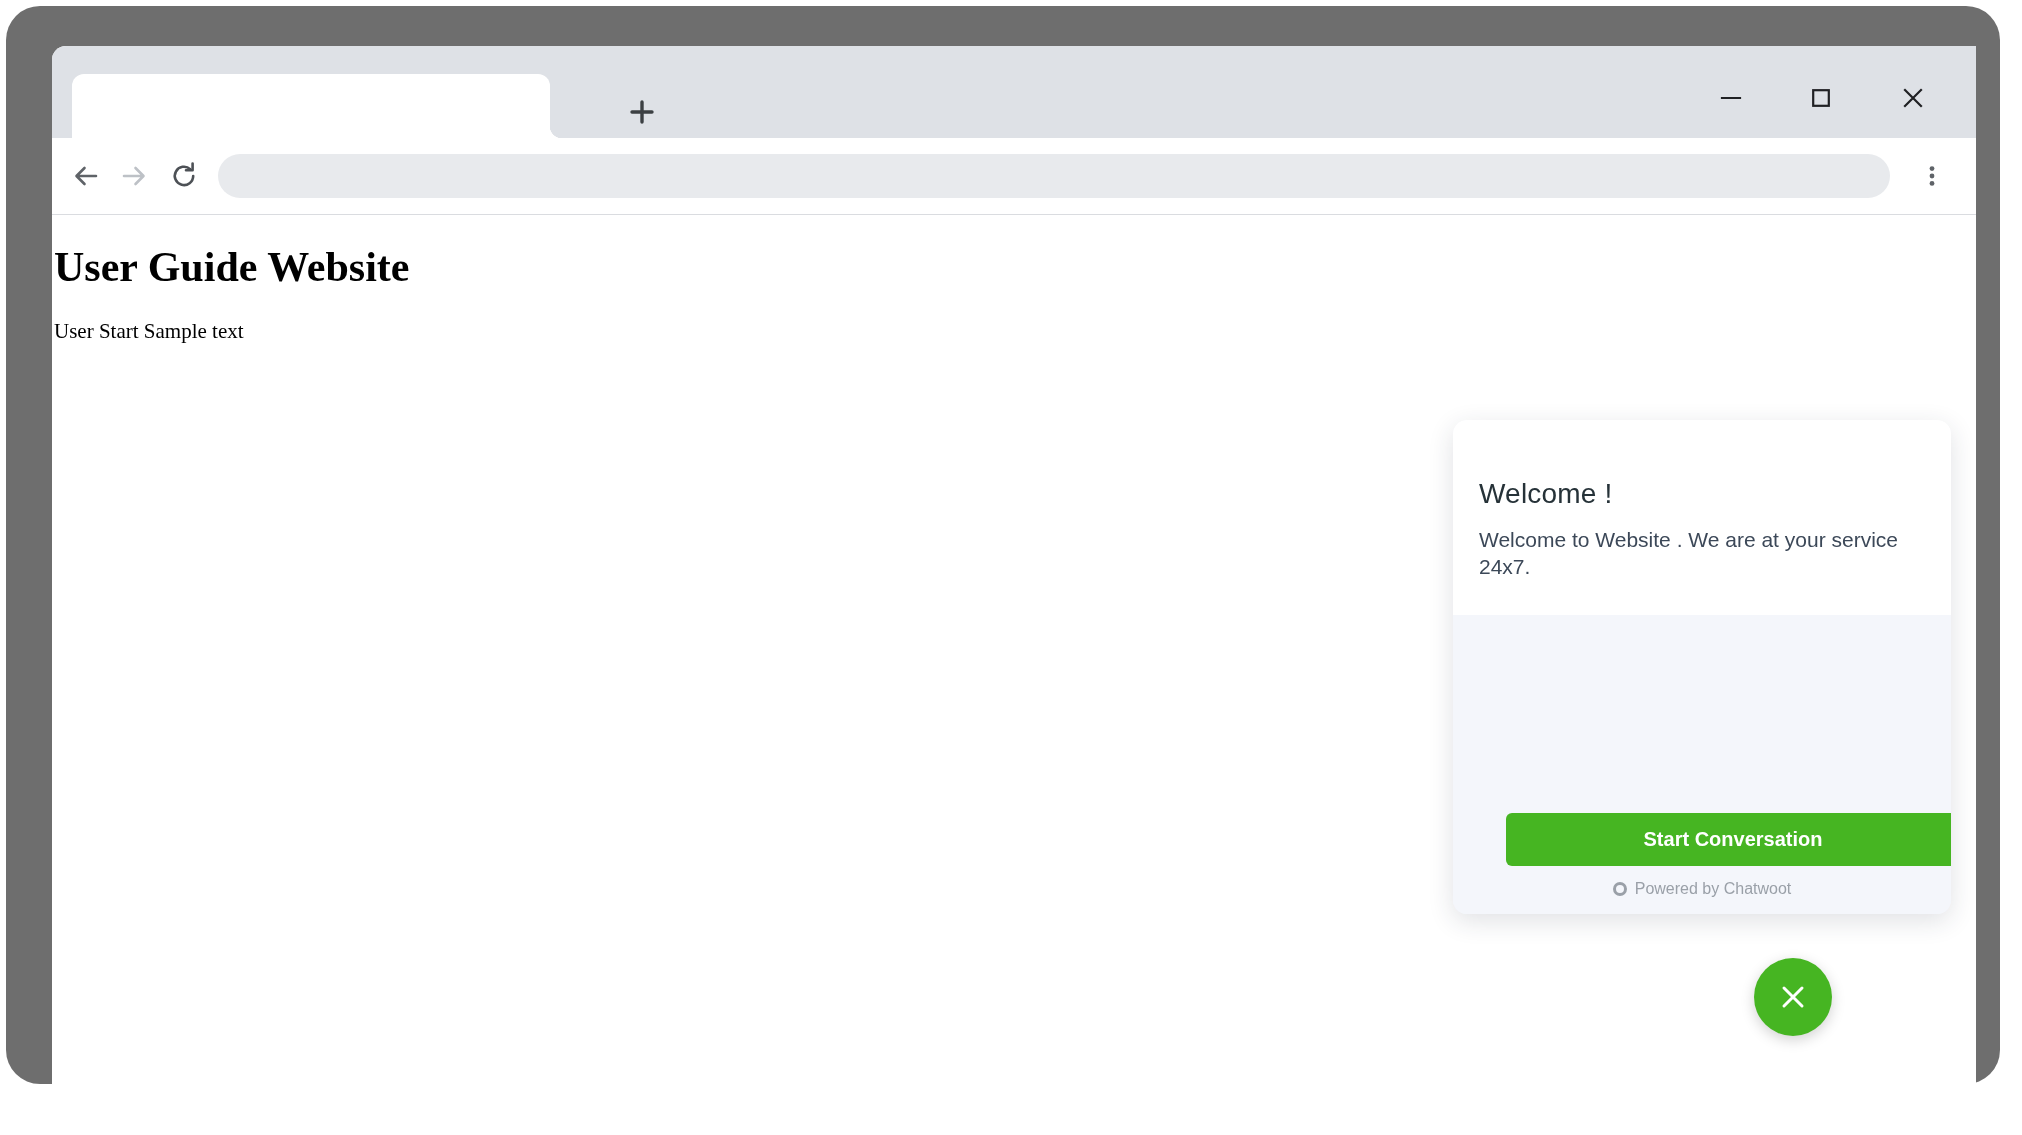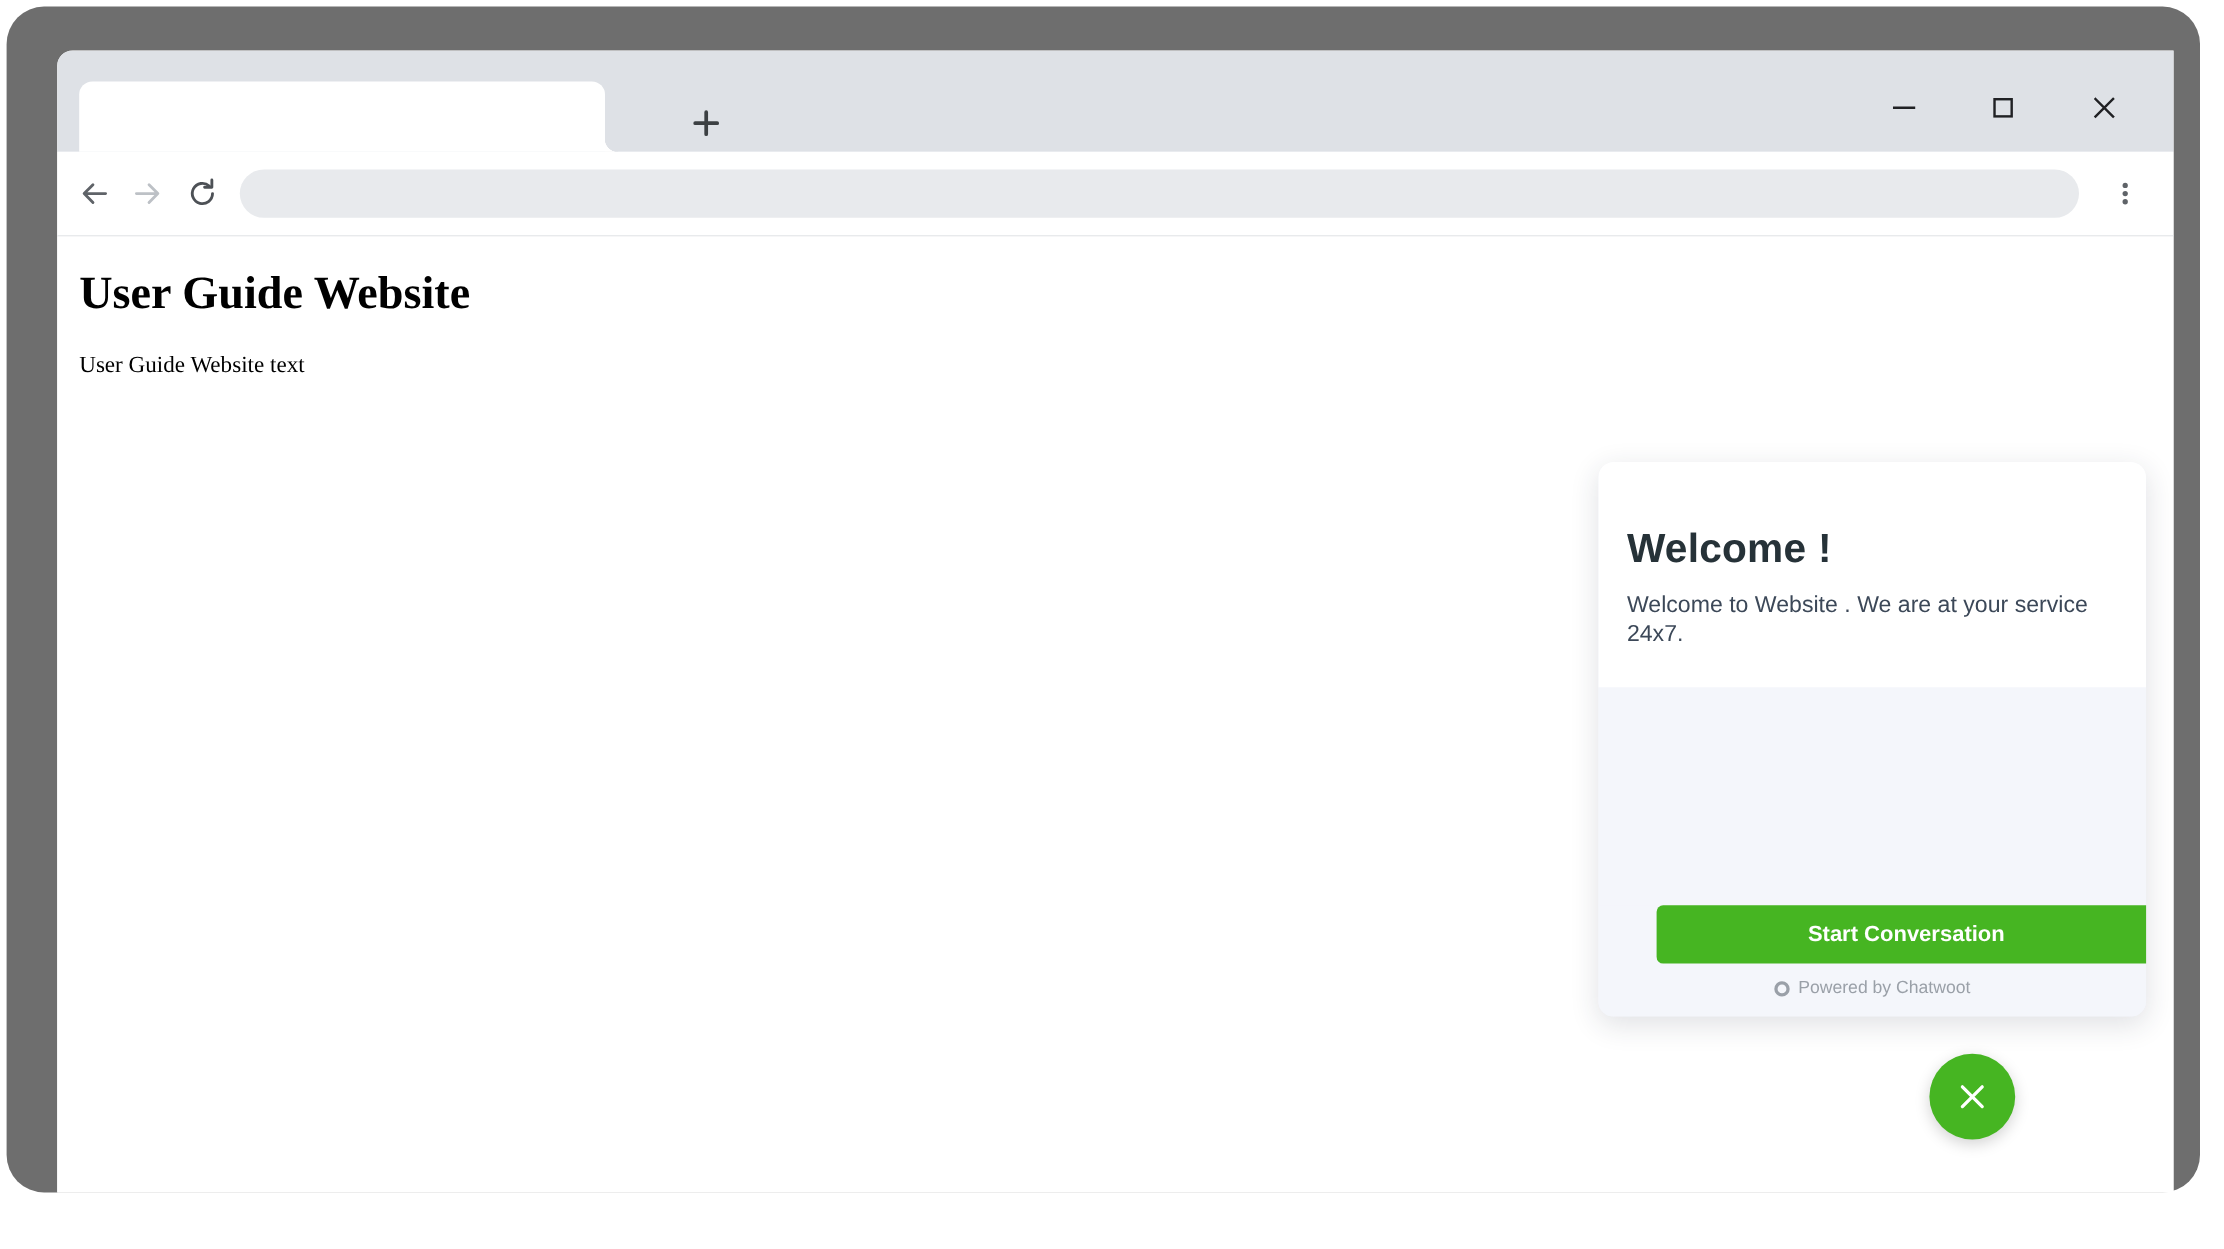--- a/index.html
+++ b/index.html
@@ -164,41 +164,41 @@
     color: #000000;
     line-height: 1.15;
   }
   #page-paragraph {
     margin: 0;
     padding: 28px 0 0 2px;
     font-family: "Liberation Serif", serif;
     font-size: 21px;
     color: #000000;
   }
-  #page-text-wrap { padding-left: 18px; }
+  #page-text-wrap { padding-left: 0; }
 
   
   #chat-widget {
     position: absolute;
     left: 1401px;
     top: 205px;
     width: 498px;
     border-radius: 14px;
     overflow: hidden;
     background: #f4f6fb;
     box-shadow: 0 7px 26px rgba(35, 42, 66, 0.14);
   }
   #widget-header {
     background: #ffffff;
     padding: 58px 26px 34px 26px;
   }
   #widget-heading {
     margin: 0;
-    font-size: 37px;
-    font-weight: 700;
+    font-size: 28px;
+    font-weight: 400;
     color: #263238;
     letter-spacing: 0.2px;
   }
   #widget-subheading {
     margin: 16px 0 0 0;
     font-size: 21px;
     line-height: 1.3;
     color: #3c4858;
     font-weight: 400;
   }
@@ -347,21 +347,21 @@
           <circle cx="13" cy="5.6" r="2.4" fill="#5f6368"></circle>
           <circle cx="13" cy="13" r="2.4" fill="#5f6368"></circle>
           <circle cx="13" cy="20.4" r="2.4" fill="#5f6368"></circle>
         </svg>
       </div>
     </div>
 
     <div id="page-content">
       <div id="page-text-wrap">
         <h1 id="page-title">User Guide Website</h1>
-        <p id="page-paragraph">User Guide Website text</p>
+        <p id="page-paragraph">User Start Sample text</p>
       </div>
 
       <div id="chat-widget">
         <div id="widget-header">
           <h2 id="widget-heading">Welcome !</h2>
           <p id="widget-subheading">Welcome to Website . We are at your service 24x7.</p>
         </div>
 
         <div id="widget-body"></div>
 

